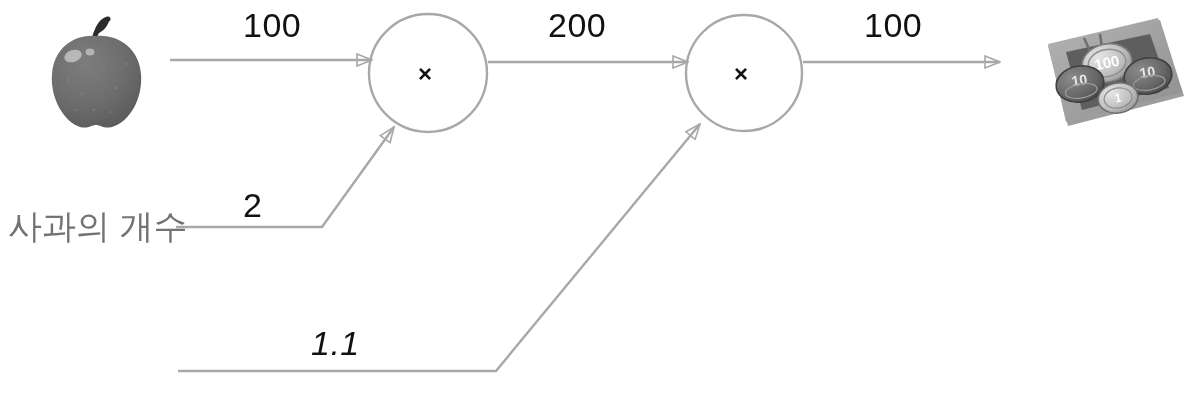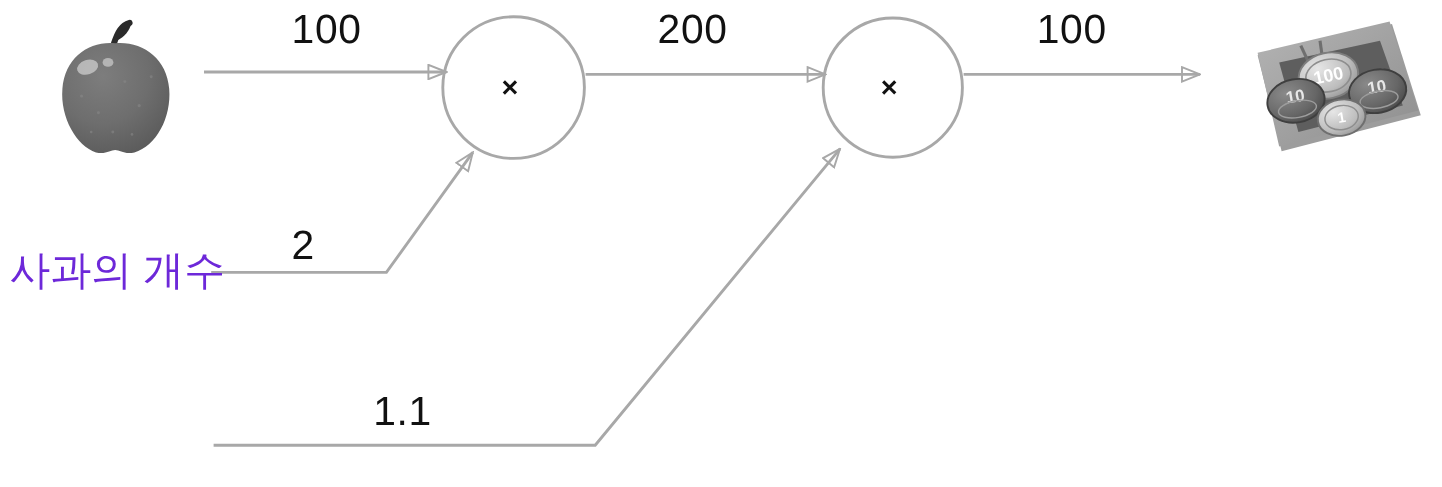--- a/index.html
+++ b/index.html
@@ -28,21 +28,21 @@
     position: absolute;
     color: #111111;
     font-size: 34px;
     font-family: "Liberation Sans", sans-serif;
     letter-spacing: 0.5px;
     white-space: nowrap;
     line-height: 1;
   }
   .node-label {
     position: absolute;
-    color: #6d28d9;
+    color: #737373;
     font-size: 34px;
     font-family: "Liberation Sans", sans-serif;
     white-space: nowrap;
     line-height: 1;
   }
   .op-symbol {
     position: absolute;
     color: #111111;
     font-size: 24px;
     font-weight: 700;
@@ -166,17 +166,17 @@
     </g>
   </svg>
 
   <span class="op-symbol" style="left:418px; top:62px;">×</span>
   <span class="op-symbol" style="left:734px; top:62px;">×</span>
 
   <span class="edge-label" style="left:243px; top:8px;">100</span>
   <span class="edge-label" style="left:548px; top:8px;">200</span>
   <span class="edge-label" style="left:864px; top:8px;">100</span>
   <span class="edge-label" style="left:243px; top:188px;">2</span>
-  <span class="edge-label" style="left:311px; top:326px;">1.1</span>
+  <span class="edge-label" style="left:311px; top:326px;font-style:italic;">1.1</span>
 
   <span class="node-label" style="left:8px; top:209px;">사과의 개수</span>
 
 </div>
 
 </body></html>

